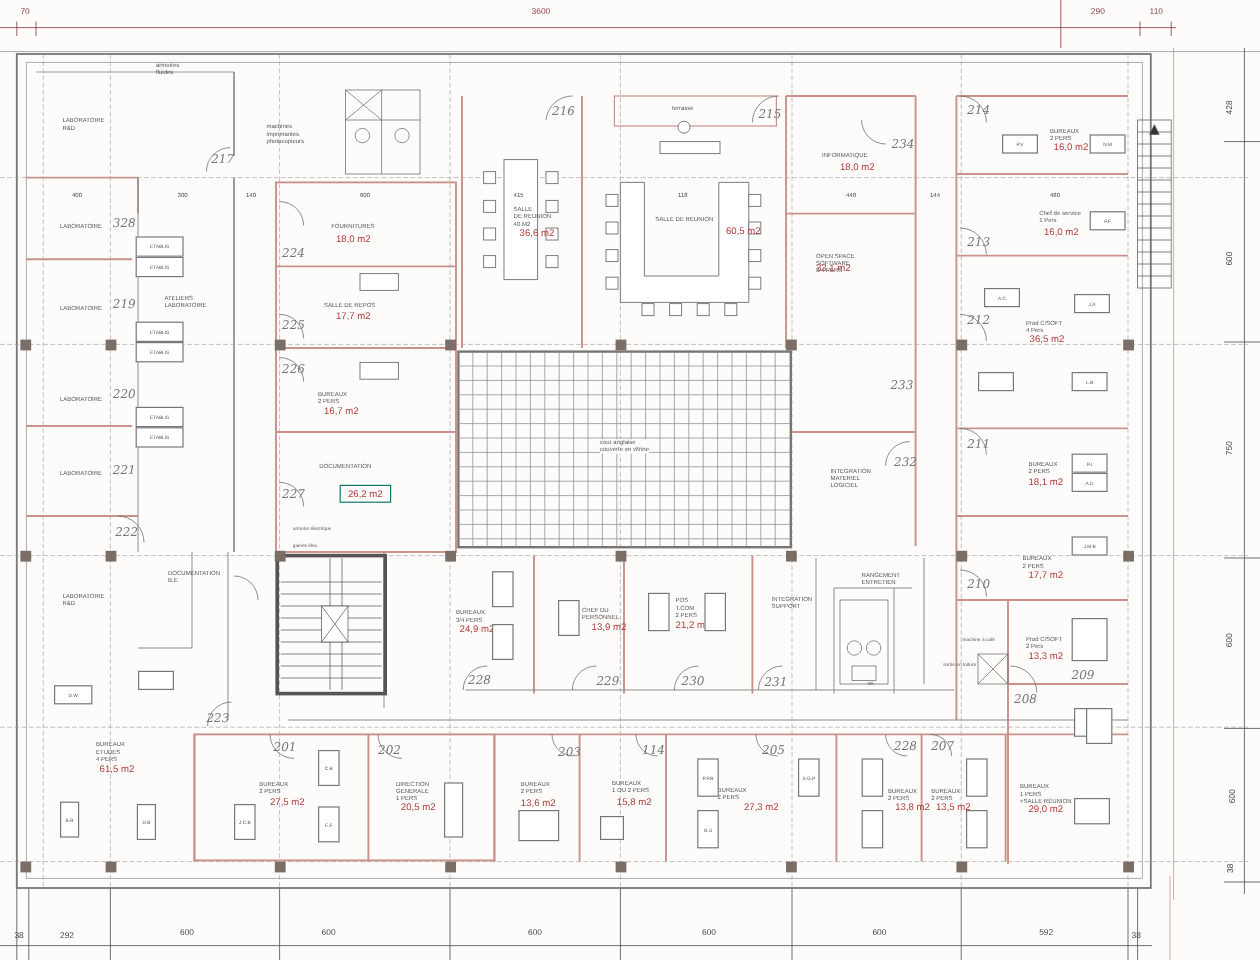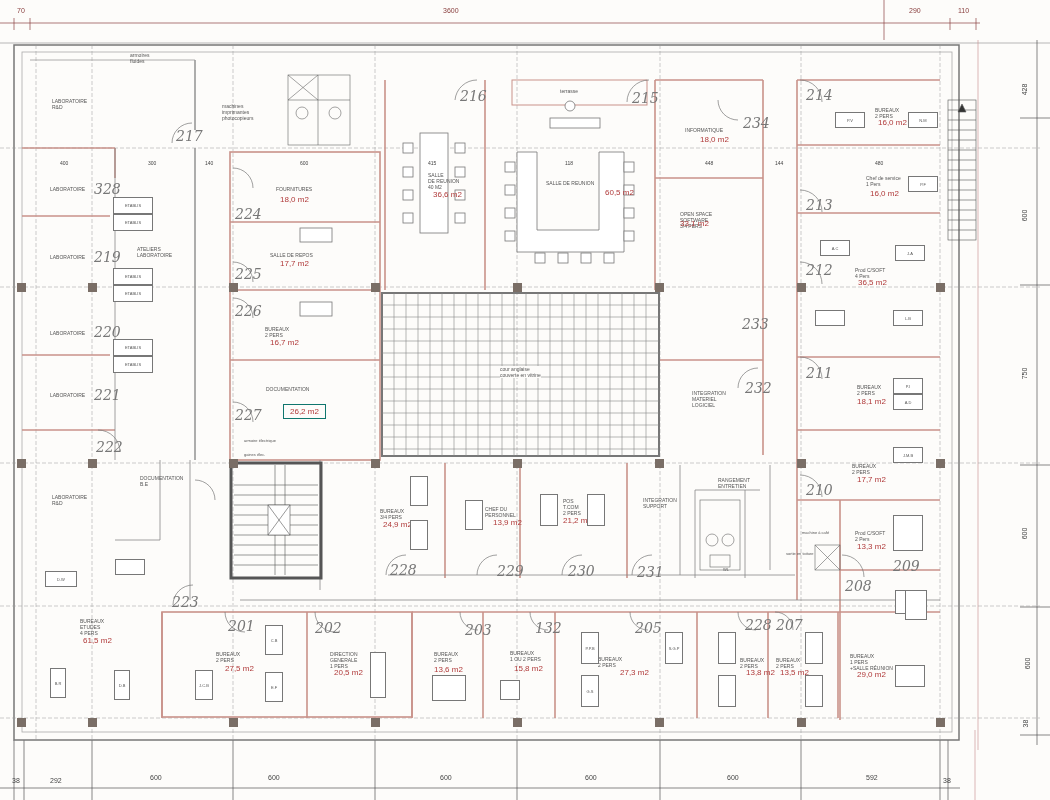--- a/index.html
+++ b/index.html
@@ -4,21 +4,21 @@
 <style>
   * { box-sizing: border-box; margin: 0; padding: 0; }
   html, body { width: 1050px; height: 800px; background: #fdfcfa; overflow: hidden; }
   body { position: relative; font-family: "Liberation Sans", sans-serif; color: #555; }
   #plan { position: absolute; left: 0; top: 0; width: 1050px; height: 800px; }
   .dim { position: absolute; font-size: 7px; color: #8a4040; font-family: "Liberation Sans", sans-serif; white-space: nowrap; }
   .dim.dark { color: #444; }
   .dim.v { transform: rotate(-90deg); transform-origin: center; }
   .rname { position: absolute; font-size: 5px; color: #555; text-transform: uppercase; line-height: 6px; white-space: pre-line; }
   .rarea { position: absolute; font-size: 8px; color: #b03a3a; white-space: nowrap; }
-  .rnum { position: absolute; font-size: 14px; color: #777; font-style: italic; font-family: "DejaVu Serif", serif; text-align: right; }
+  .rnum { position: absolute; font-size: 10px; color: #777; font-style: italic; font-family: "DejaVu Serif", serif; text-align: right; }
   .desk { position: absolute; border: 1px solid #777; background: #fff; font-size: 4px; color: #555; text-align: center; display: flex; align-items: center; justify-content: center; }
   .label-sm { position: absolute; font-size: 4px; color: #555; text-transform: uppercase; white-space: nowrap; }
 </style>
 </head>
 <body>
 
 <svg id="plan" viewBox="0 0 1050 800" xmlns="http://www.w3.org/2000/svg">
 
   <g stroke="#8a4040" stroke-width="0.7" fill="none">
     <line x1="0" y1="23" x2="980" y2="23"></line>
@@ -497,21 +497,21 @@
 
 <div class="rname" style="left:434px;top:651px;">BUREAUX
 2 Pers</div>
 <div class="rarea" style="left:434px;top:665px;">13,6 m2</div>
 <div class="rnum" style="left:465px;top:622px;">203</div>
 <div class="desk" style="left:432px;top:675px;width:34px;height:26px;"></div>
 
 <div class="rname" style="left:510px;top:650px;">BUREAUX
 1 ou 2 Pers</div>
 <div class="rarea" style="left:514px;top:664px;">15,8 m2</div>
-<div class="rnum" style="left:535px;top:620px;">132</div>
+<div class="rnum" style="left:535px;top:620px;">114</div>
 <div class="desk" style="left:500px;top:680px;width:20px;height:20px;"></div>
 
 <div class="rname" style="left:598px;top:656px;">BUREAUX
 2 Pers</div>
 <div class="rarea" style="left:620px;top:668px;">27,3 m2</div>
 <div class="rnum" style="left:635px;top:620px;">205</div>
 <div class="desk" style="left:581px;top:632px;width:18px;height:32px;">P.P.B</div>
 <div class="desk" style="left:581px;top:675px;width:18px;height:32px;">G.S</div>
 <div class="desk" style="left:665px;top:632px;width:18px;height:32px;">S.G.P</div>
 

